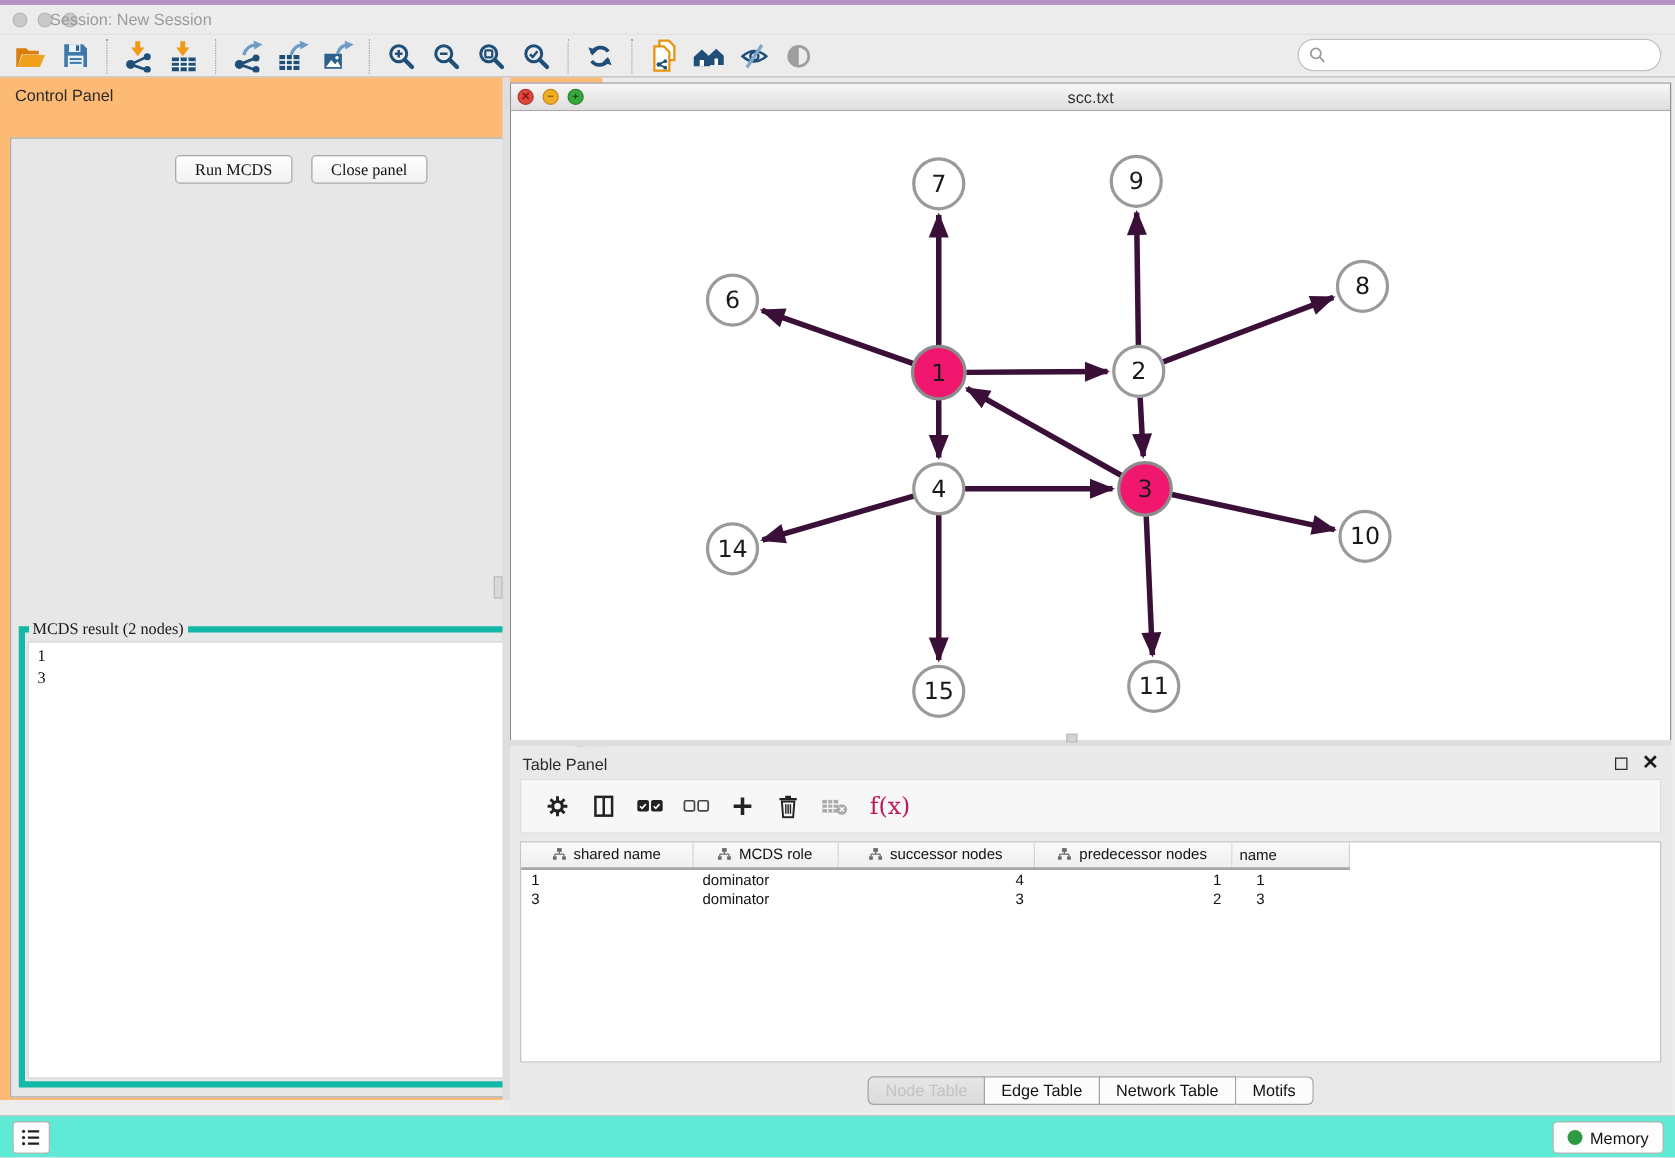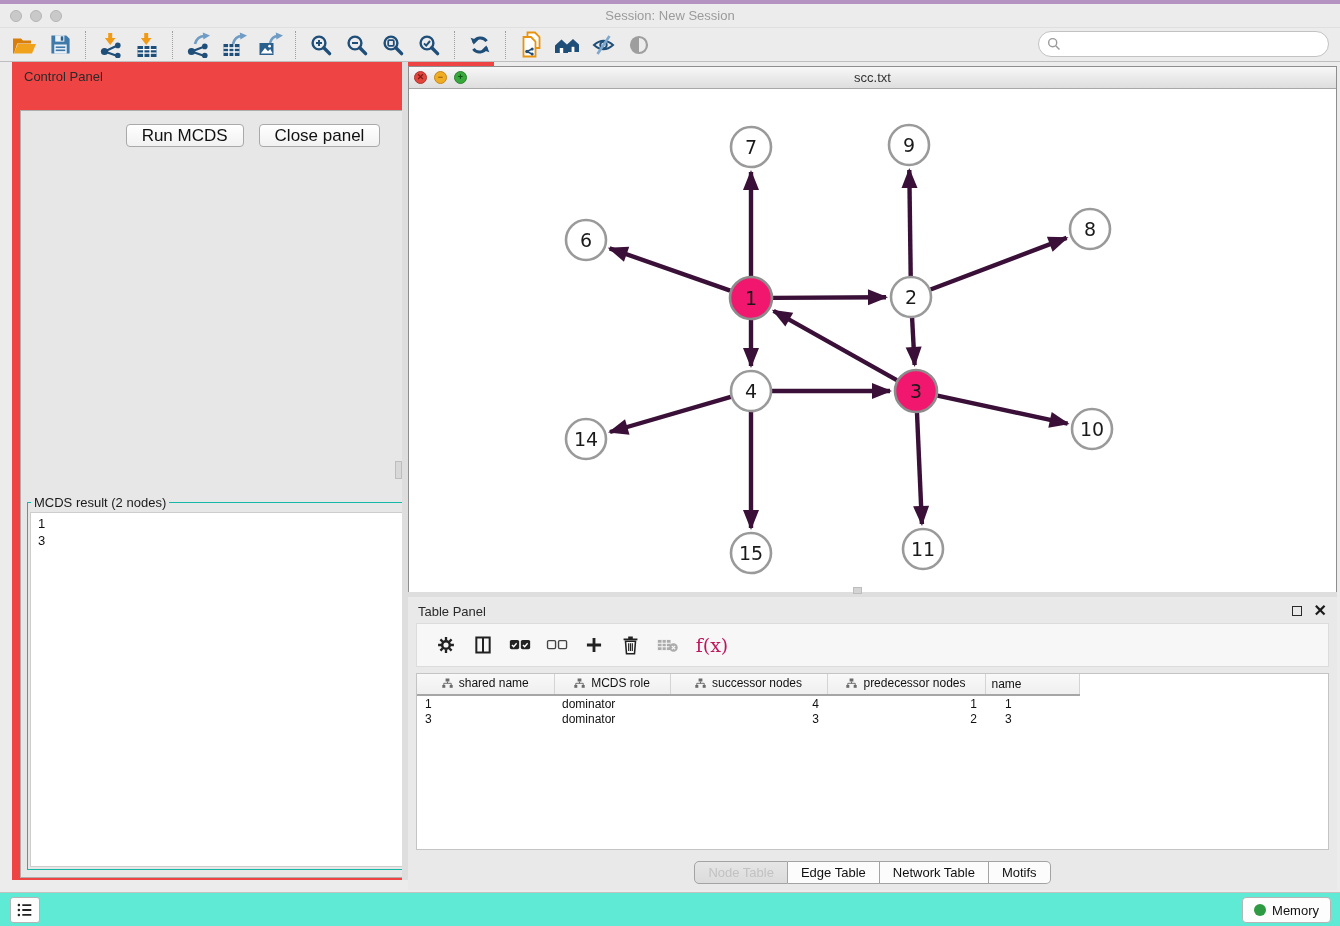--- a/index.html
+++ b/index.html
@@ -14,42 +14,42 @@
   
   .accent-strip { position:absolute; top:0; left:0; right:0; height:4px; background:#B493C3; }
   .titlebar {
     position:absolute; top:4px; left:0; right:0; height:24px;
     background:#ECECEC; border-bottom:1px solid #DFDFDF;
     display:flex; align-items:center;
   }
   .traffic { display:flex; gap:8px; margin-left:10px; }
   .tdot { width:12px; height:12px; border-radius:50%; background:#C9C9C9; border:1px solid #B6B6B6; }
   .win-title {
-    position:absolute; left:0; right:0; text-align:center;
-    font-size:13px; color:#9B9B9B;
+    position:absolute; left:0; right:0; 
+    font-size:13px; color:#9B9B9B;padding-left:40px;
   }
   
   .toolbar {
     position:absolute; top:28px; left:0; right:0; height:34px;
     background:#ECECEC; border-bottom:1px solid #BEBEBE;
     display:flex; align-items:center; padding-left:6px;
   }
   .tbtn { width:36px; height:30px; display:flex; align-items:center; justify-content:center; }
   .tsep { width:1px; height:28px; border-left:1px dotted #9F9F9F; margin:0 7px; }
   .searchbox {
     position:absolute; right:11px; top:3px; width:291px; height:26px;
     background:#FFFFFF; border:1px solid #C2C2C2; border-radius:13px;
     display:flex; align-items:center; padding-left:8px;
   }
   .searchbox input {
     border:none; outline:none; flex:1; height:20px; font-size:13px;
     font-family:"Liberation Sans",sans-serif; background:transparent;
   }
   
-  .cpanel { position:absolute; left:0; top:62px; width:482px; height:818px; background:#ef4444;margin-left:12px; }
+  .cpanel { position:absolute; left:0; top:62px; width:482px; height:818px; background:#fdba74; }
   .panel-header { height:28px; display:flex; align-items:center; padding:0 12px; }
   .panel-title { font-size:13px; color:#2A2A2A; }
   .panel-header .spacer { flex:1; }
   .float-icon { width:10px; height:10px; border:1.6px solid #2A2A2A; display:inline-block; margin-right:12px; }
   .close-icon { font-size:16px; font-weight:bold; color:#1A1A1A; line-height:10px; }
   .segtabs { display:flex; justify-content:center; position:relative; z-index:2; }
   .seg {
     border:1px solid #A3A3A3; border-left:none; background:#FCFCFC;
     padding:3px 13px; font-size:13px; color:#111; line-height:15px; cursor:default;
   }
@@ -64,27 +64,27 @@
   .criterion {
     position:relative; margin:9px auto 0; width:310px; height:23px;
     background:#FFFFFF; border:1px solid #A9A9A9; border-radius:4px;
     font-size:13px; line-height:21px; padding-left:10px; color:#111;
   }
   .chevrons { position:absolute; right:7px; top:4px; display:flex; flex-direction:column; gap:2px; }
   .chev-up { width:0; height:0; border-left:4px solid transparent; border-right:4px solid transparent; border-bottom:5px solid #555; }
   .chev-dn { width:0; height:0; border-left:4px solid transparent; border-right:4px solid transparent; border-top:5px solid #555; }
   .btn-row { display:flex; justify-content:center; gap:15px; margin-top:13px; }
   .mac-btn {
-    height:23px; padding:0 15px; font-size:17px; font-family:Liberation Sans, sans-serif;
+    height:23px; padding:0 15px; font-size:13px; font-family:Liberation Serif, serif;
     border:1px solid #A9A9A9; border-radius:4px; background:linear-gradient(#FFFFFF,#F1F1F1);
     color:#111;
   }
   fieldset.result-box {
     position:absolute; top:384px; left:6px; right:6px; bottom:7px;
-    border:1px solid #14b8a6; padding:2px;
+    border:5px solid #14b8a6; padding:2px;font-family:Liberation Serif, serif;
   }
   fieldset.result-box legend { font-size:13px; color:#1A1A1A; padding:0 3px; margin-left:1px; }
   .result-area {
     position:relative; height:100%; background:#FFFFFF; border:1px solid #CDCDCD;
     font-size:13px; line-height:17px; padding:2px 7px; white-space:pre; color:#111;
   }
   .vscroll-track { position:absolute; top:1px; bottom:1px; right:1px; width:12px; background:#F3F3F3; border-left:1px solid #E2E2E2; }
   
   .vsplit { position:absolute; left:402px; top:62px; width:6px; height:818px; background:#DEDEDE; }
   .vsplit-grip { position:absolute; left:395px; top:461px; width:7px; height:18px; background:#D8D8D8; border:1px solid #BDBDBD; }

